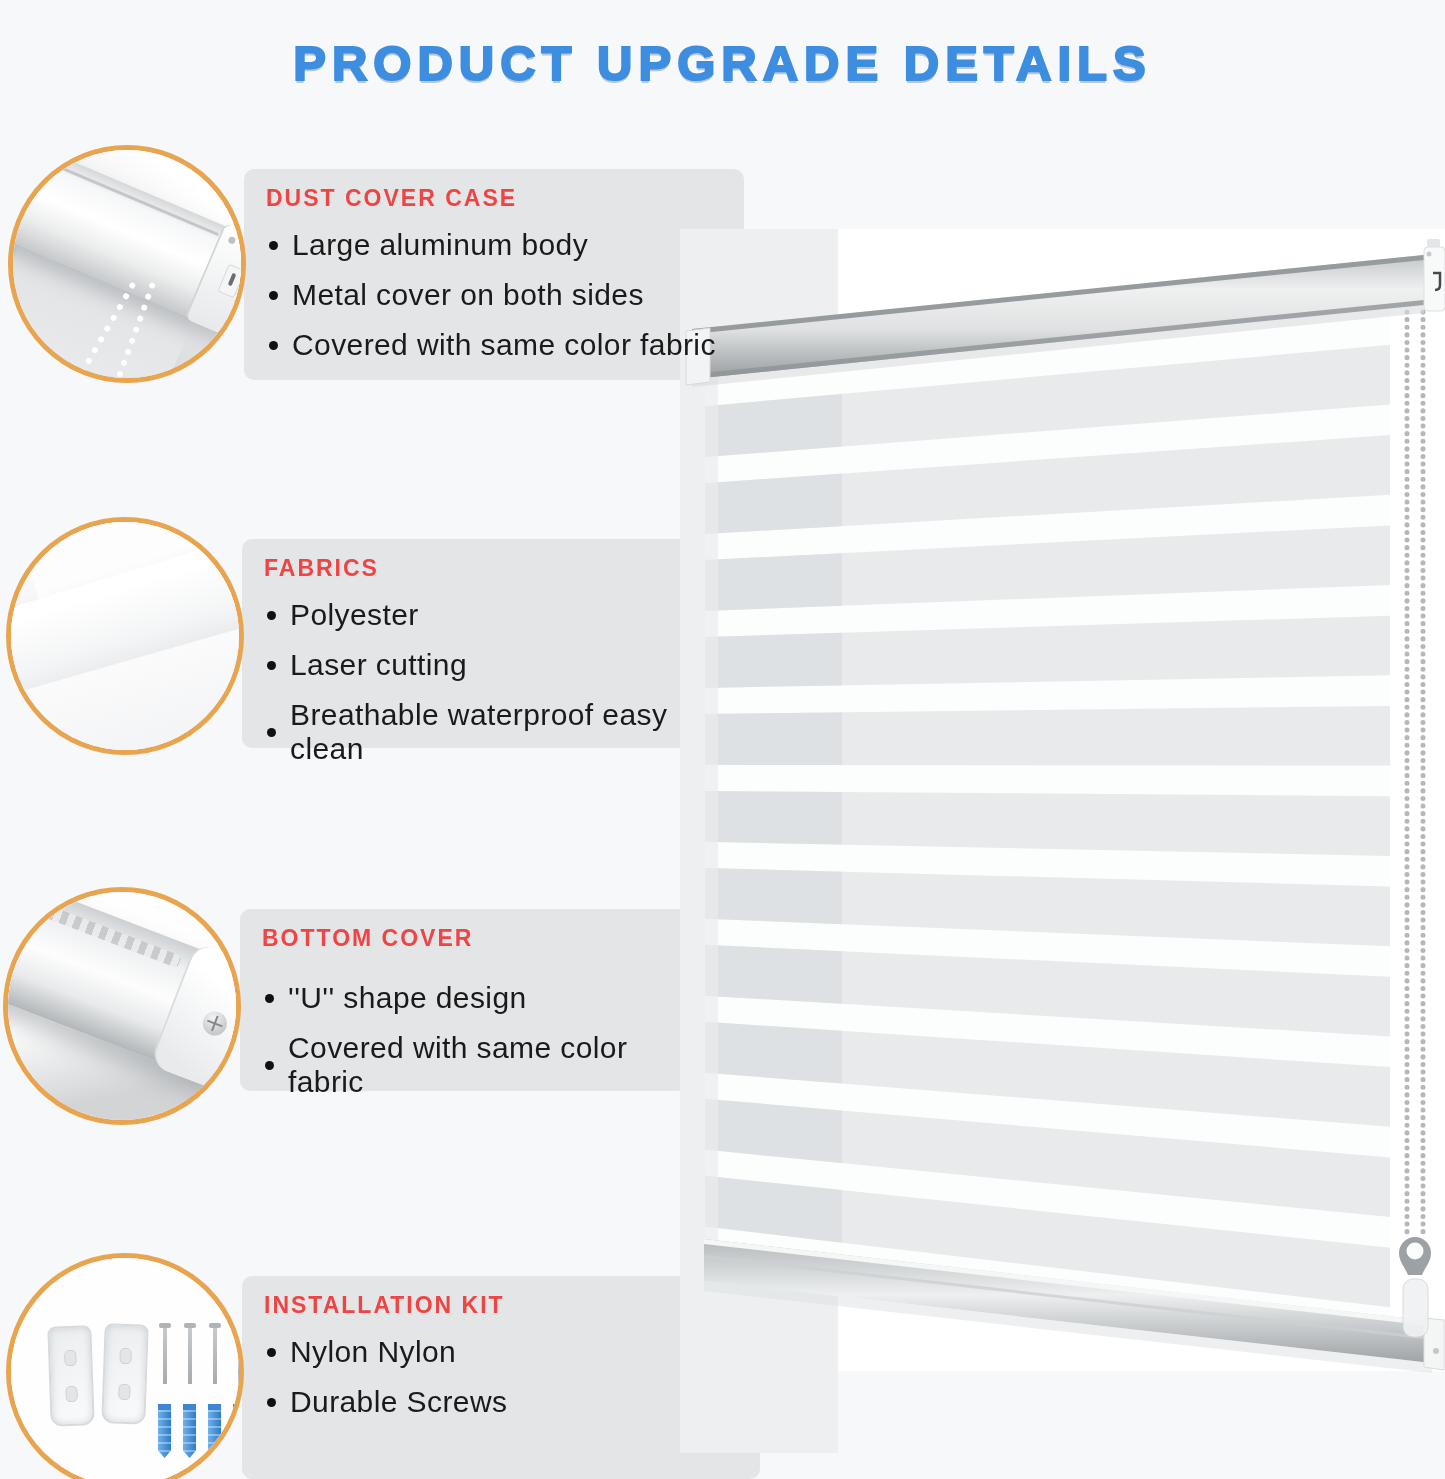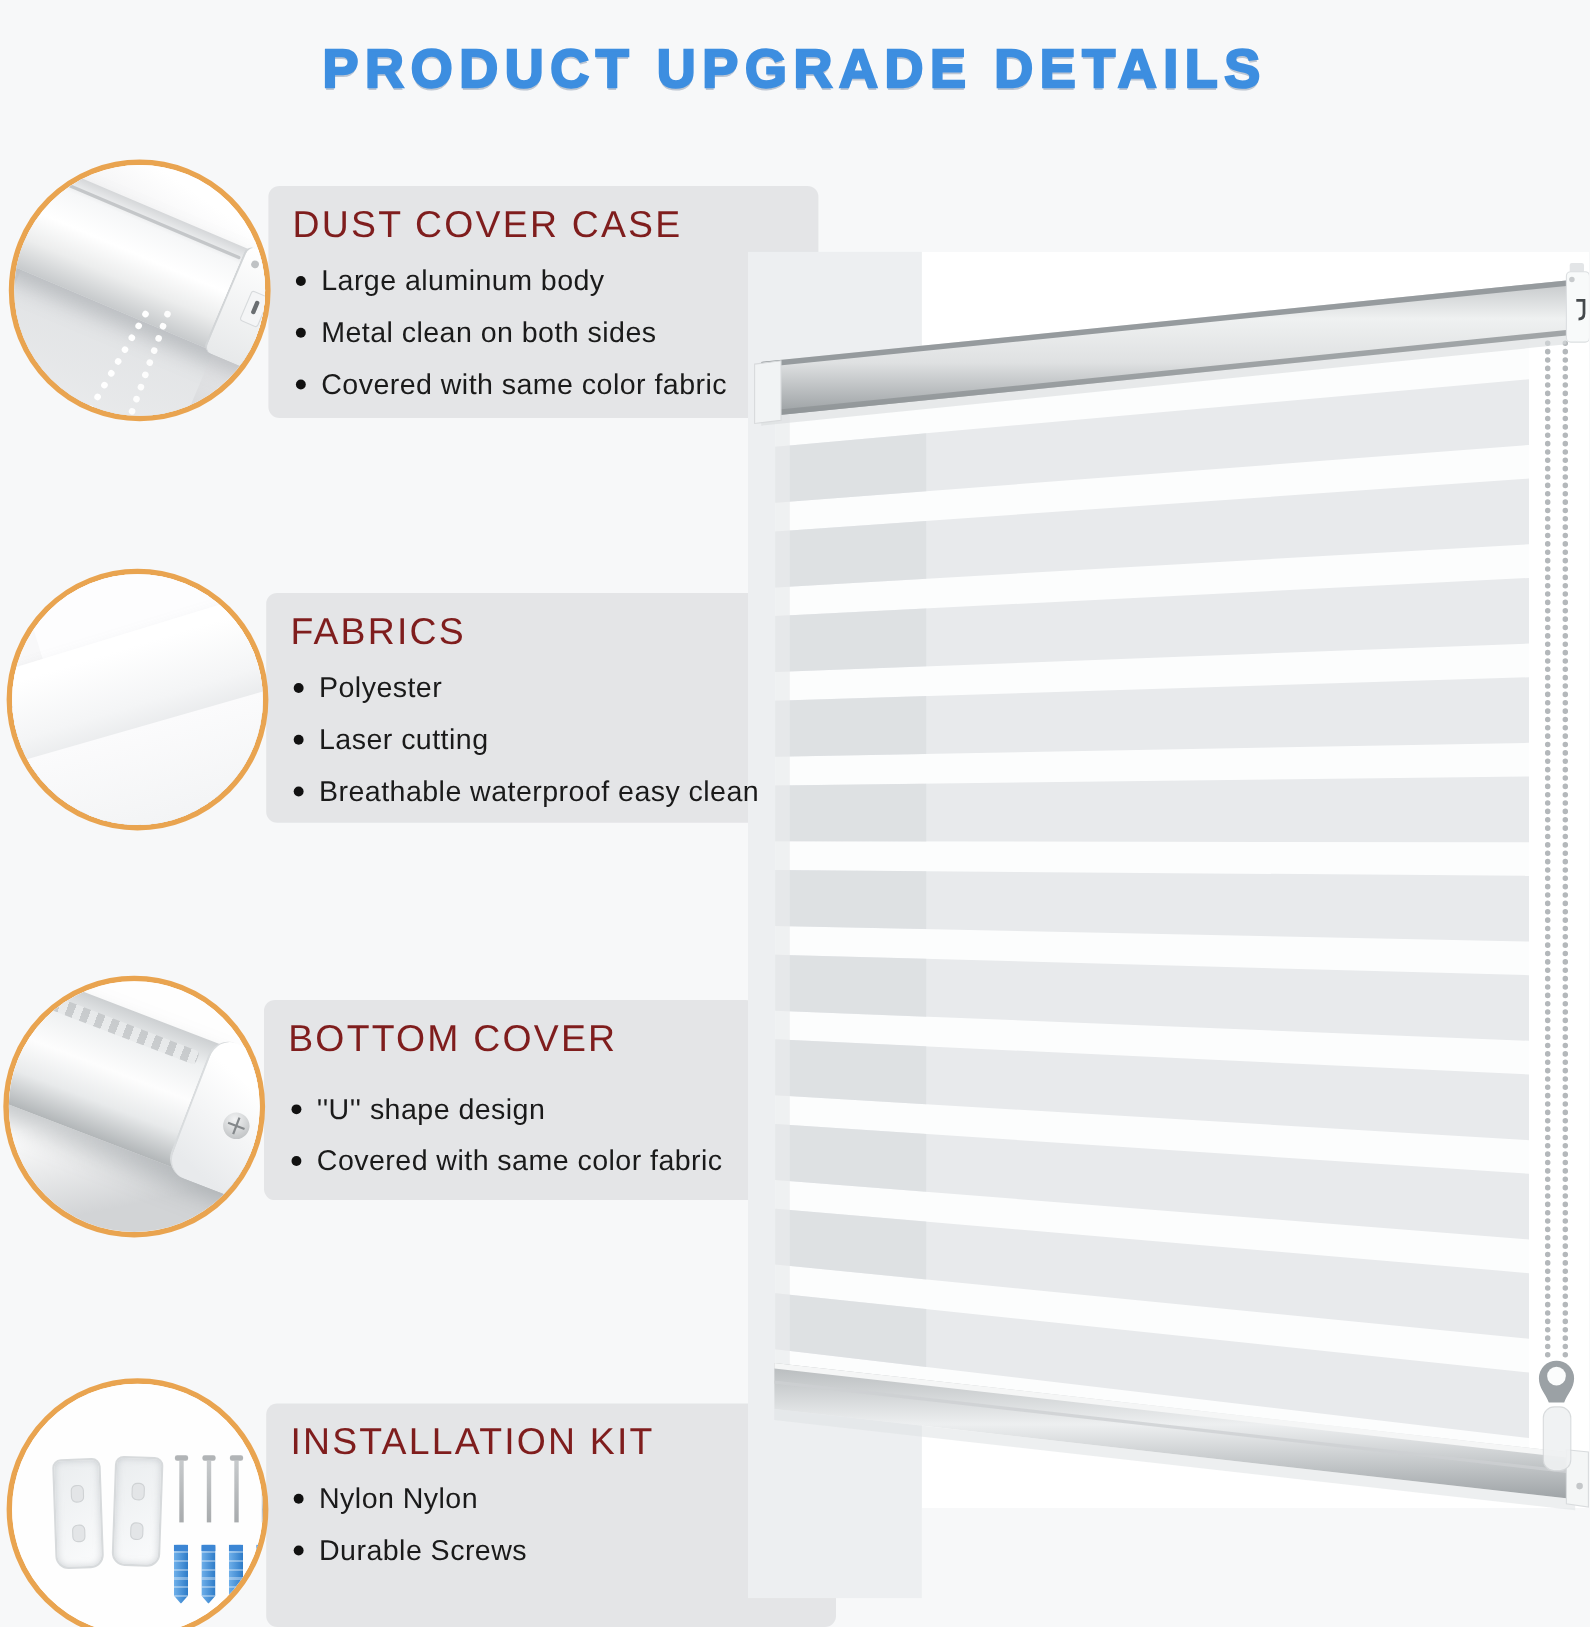--- a/index.html
+++ b/index.html
@@ -30,23 +30,23 @@
 
   
   #blind{position:absolute;left:680px;top:180px;z-index:2;}
 
   
   .panel-text{position:absolute;z-index:3;padding:16px 0 0 22px;}
   .pt1{left:244px;top:136px;width:500px;}
   .pt2{left:242px;top:506px;width:470px;}
   .pt3{left:240px;top:876px;width:460px;}
   .pt4{left:242px;top:1243px;width:518px;}
-  .panel-text h2{margin:0;font-size:34px;font-weight:400;letter-spacing:2px;color:#7f1d1d;}
+  .panel-text h2{margin:0;font-size:23px;font-weight:700;letter-spacing:2px;color:#ef4444;}
   .panel-text ul{list-style:none;margin:0;padding:0;}
-  .panel-text li{display:flex;align-items:center;margin-top:16px;font-size:26px;letter-spacing:.4px;color:#1a1a1a;}
+  .panel-text li{display:flex;align-items:center;margin-top:16px;font-size:30px;letter-spacing:.4px;color:#1a1a1a;}
   .pt3 li:first-child{margin-top:29px;}
   .dot{flex:0 0 auto;width:9px;height:9px;border-radius:50%;background:#111;margin:0 14px 0 3px;}
   .b-text{white-space:pre-wrap;}
 
   
   .circle{position:absolute;width:238px;height:238px;border:5px solid var(--ring);
     border-radius:50%;overflow:hidden;background:#fff;z-index:4;}
   .cp1{left:8px;top:112px;}
   .cp2{left:6px;top:484px;}
   .cp3{left:3px;top:854px;}
@@ -213,21 +213,21 @@
 
   <div class="panel-text pt1">
     <h2>DUST COVER CASE</h2>
     <ul>
       <li>
           <span class="dot"></span>
           <span class="b-text">Large aluminum body</span>
         </li>
       <li>
           <span class="dot"></span>
-          <span class="b-text">Metal clean on both sides</span>
+          <span class="b-text">Metal cover on both sides</span>
         </li>
       <li>
           <span class="dot"></span>
           <span class="b-text">Covered with same color fabric</span>
         </li>
     </ul>
   </div>
 
   <div class="panel-text pt2">
     <h2>FABRICS</h2>

